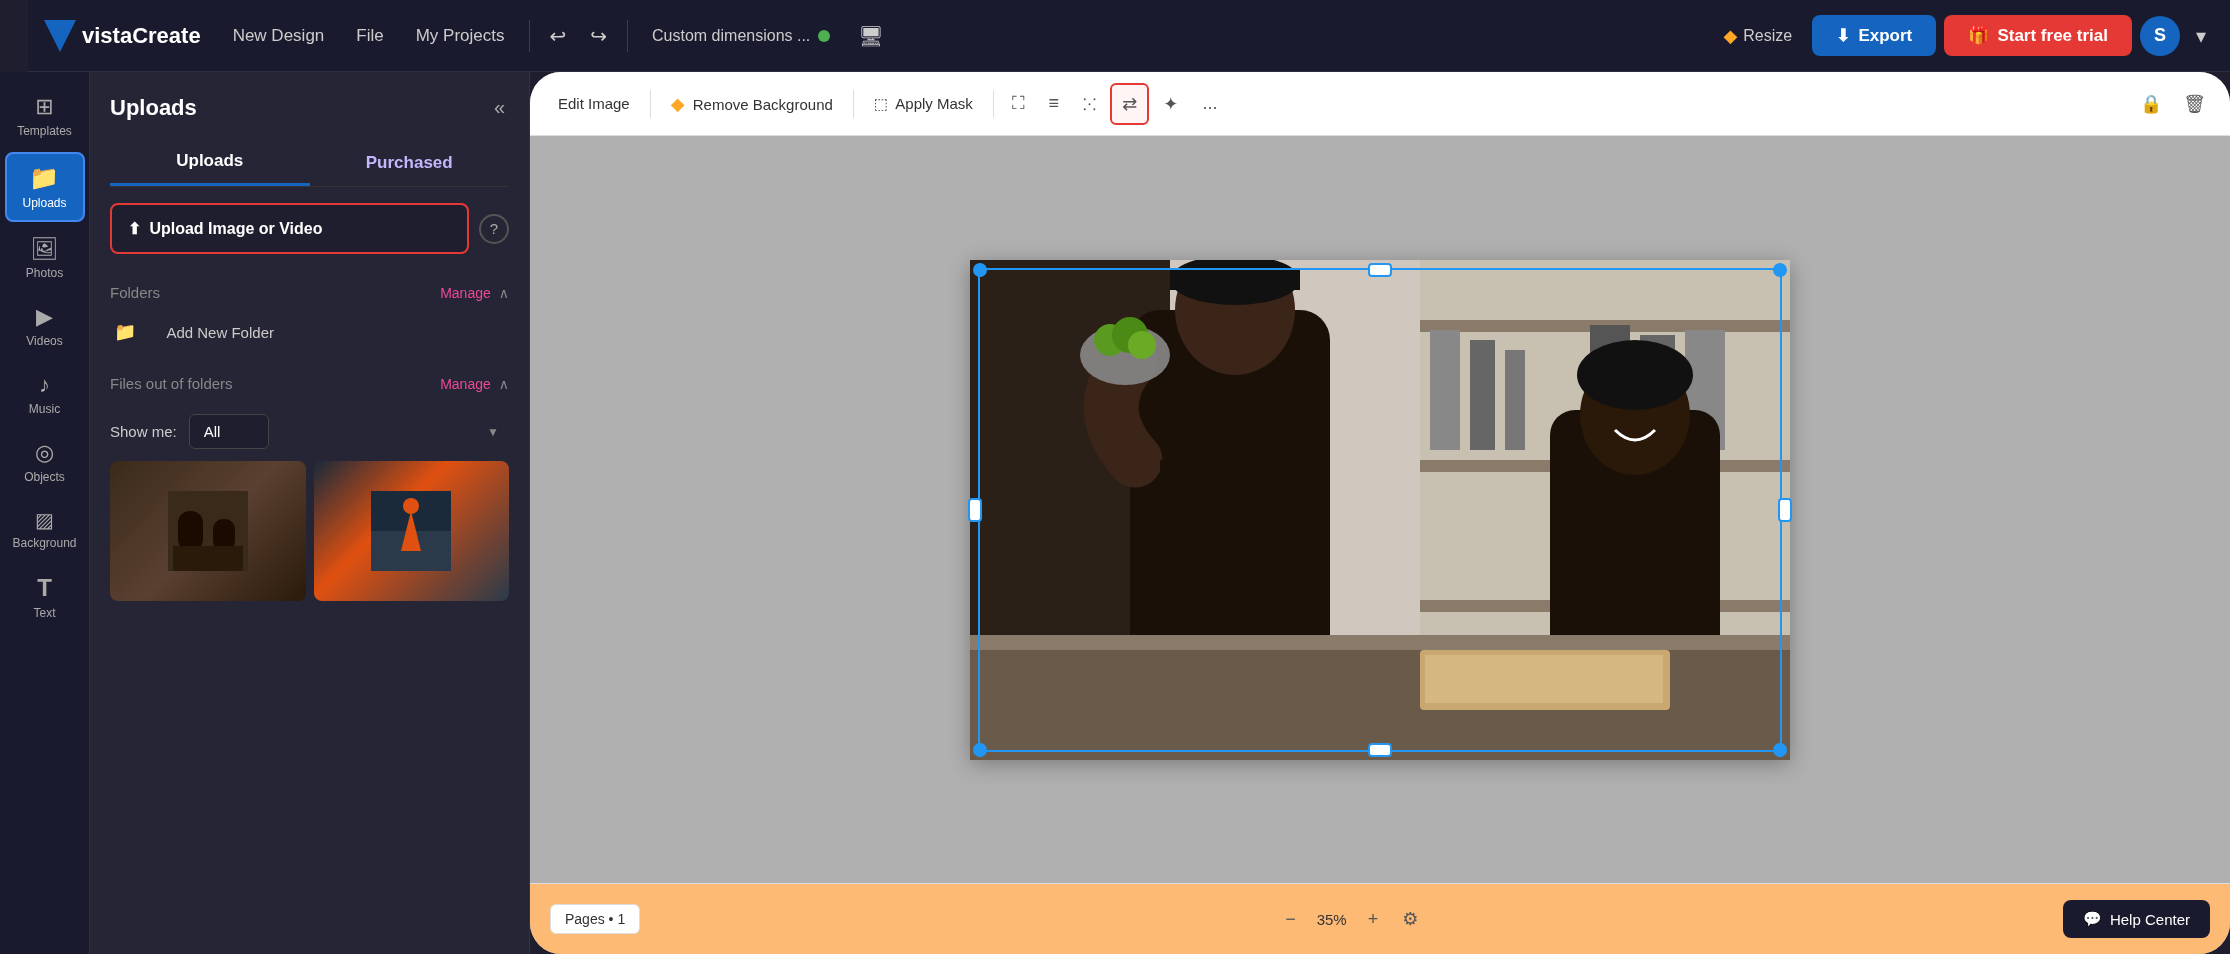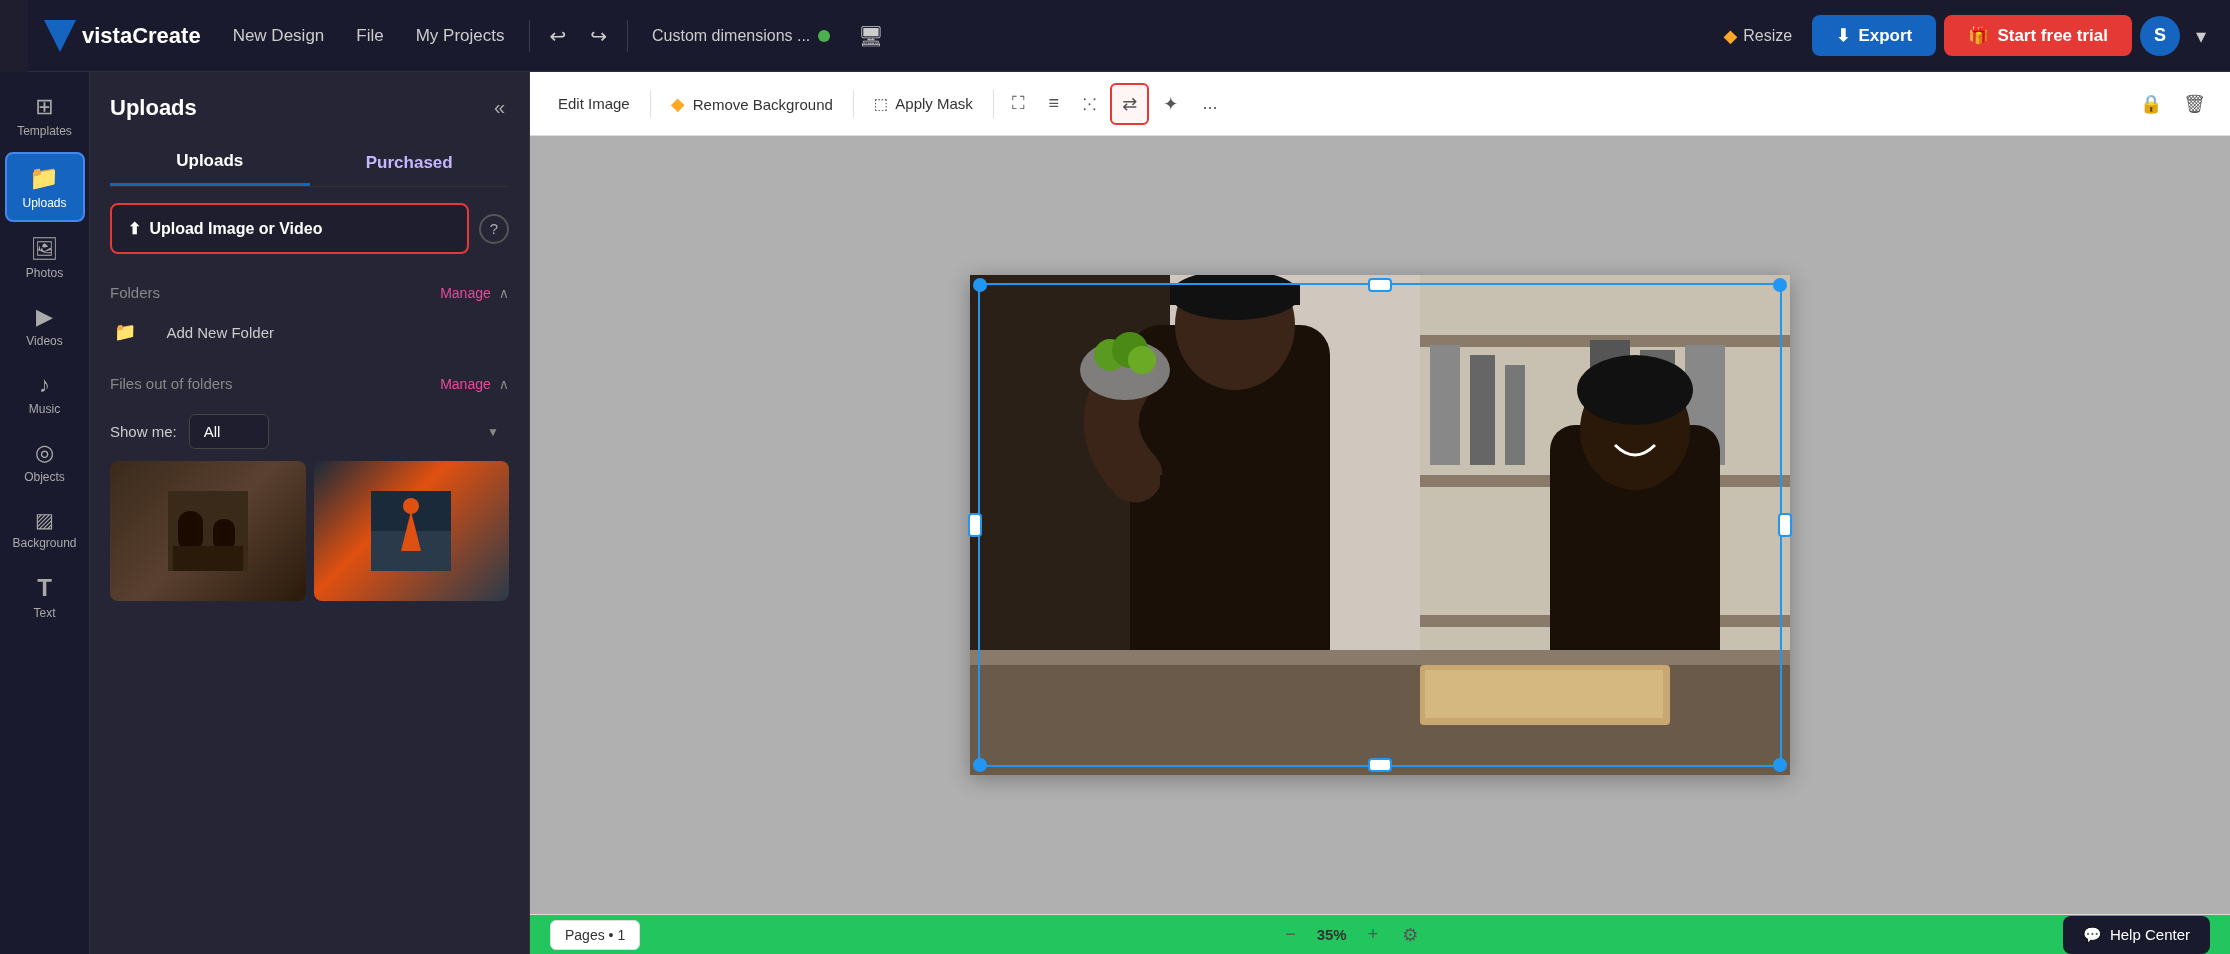--- a/index.html
+++ b/index.html
@@ -180,21 +180,21 @@
       background: linear-gradient(135deg, #3a2a1a 0%, #5a4030 50%, #2a1a0a 100%);
     }
     .thumb-skater {
       background: linear-gradient(135deg, #1a2a3a 0%, #e05010 40%, #2a3a4a 100%);
     }
 
     
     .canvas-area {
       flex: 1; background: #c8c8c8;
       display: flex; flex-direction: column;
-      position: relative; overflow: hidden;
+      position: relative; overflow: hidden; border-radius: 31px;
     }
 
     
     .canvas-toolbar {
       background: white; height: 64px;
       display: flex; align-items: center;
       padding: 0 16px; gap: 4px;
       border-bottom: 1px solid #ddd;
       box-shadow: 0 1px 4px rgba(0,0,0,0.1);
     }
@@ -256,39 +256,39 @@
     .handle.tr { top: -7px; right: -7px; }
     .handle.bl { bottom: -7px; left: -7px; }
     .handle.br { bottom: -7px; right: -7px; }
     .handle-rect.tm { top: -7px; left: 50%; transform: translateX(-50%); }
     .handle-rect.bm { bottom: -7px; left: 50%; transform: translateX(-50%); }
     .handle-rect.ml { left: -12px; top: 50%; transform: translateY(-50%); width: 14px; height: 24px; }
     .handle-rect.mr { right: -12px; top: 50%; transform: translateY(-50%); width: 14px; height: 24px; }
 
     
     .bottom-bar {
-      background: #22c55e; height: 40px;
+      background: #fdba74; height: 71px;
       display: flex; align-items: center; justify-content: space-between;
       padding: 0 20px;
       border-top: 1px solid #ddd;
     }
     .pages-badge {
       background: white; border: 1px solid #ddd;
       border-radius: 6px; padding: 6px 14px;
       font-size: 14px; color: #333; cursor: pointer;
     }
     .zoom-controls {
       display: flex; align-items: center; gap: 8px;
     }
     .zoom-btn {
       background: none; border: none; color: #555;
       font-size: 18px; cursor: pointer; padding: 6px 8px;
       border-radius: 6px;
     }
-    .zoom-value { color: #333; font-size: 15px; font-weight: 700; min-width: 40px; text-align: center; }
+    .zoom-value { color: #333; font-size: 15px; font-weight: 400; min-width: 40px; text-align: center; }
     .settings-btn {
       background: none; border: none; color: #555;
       font-size: 18px; cursor: pointer; padding: 6px 8px; border-radius: 6px;
     }
     .help-btn {
       background: #1a1a2e; border: none; color: white;
       font-size: 15px; font-weight: 500; cursor: pointer;
       padding: 10px 20px; border-radius: 8px;
       display: flex; align-items: center; gap: 8px;
     }

